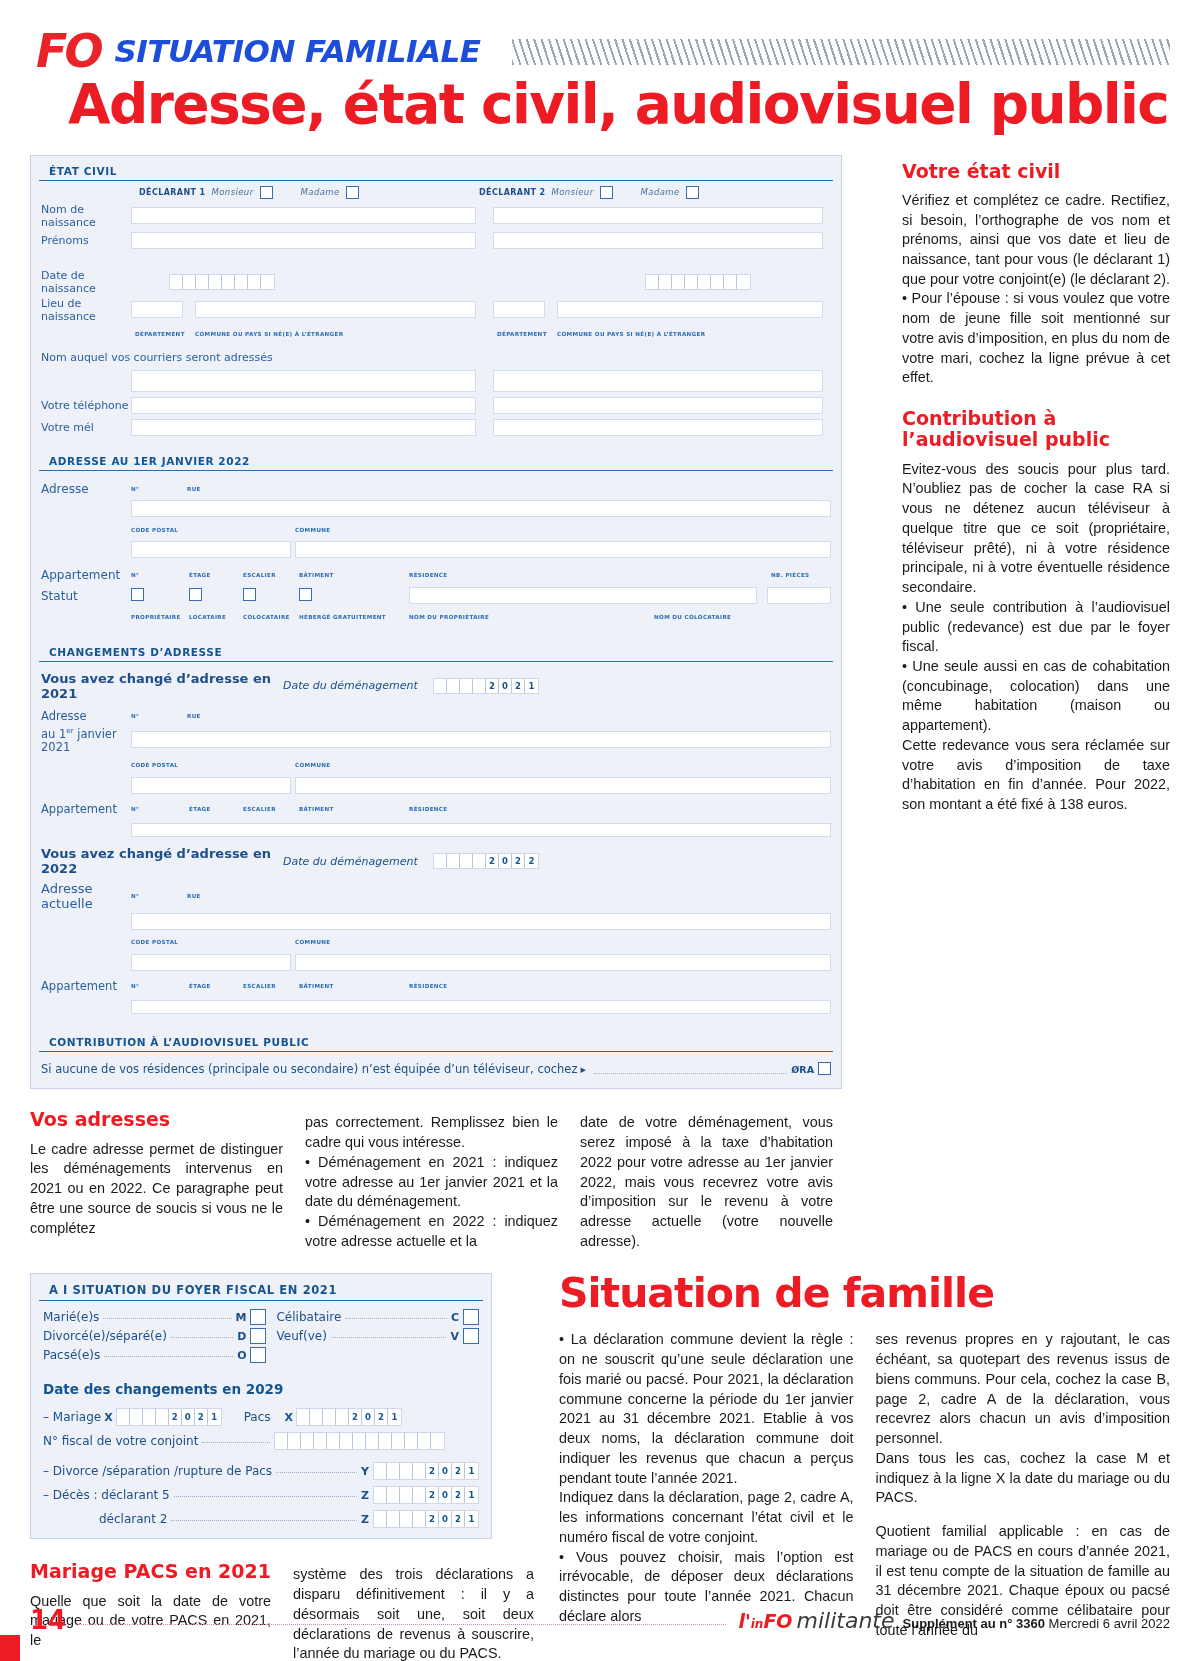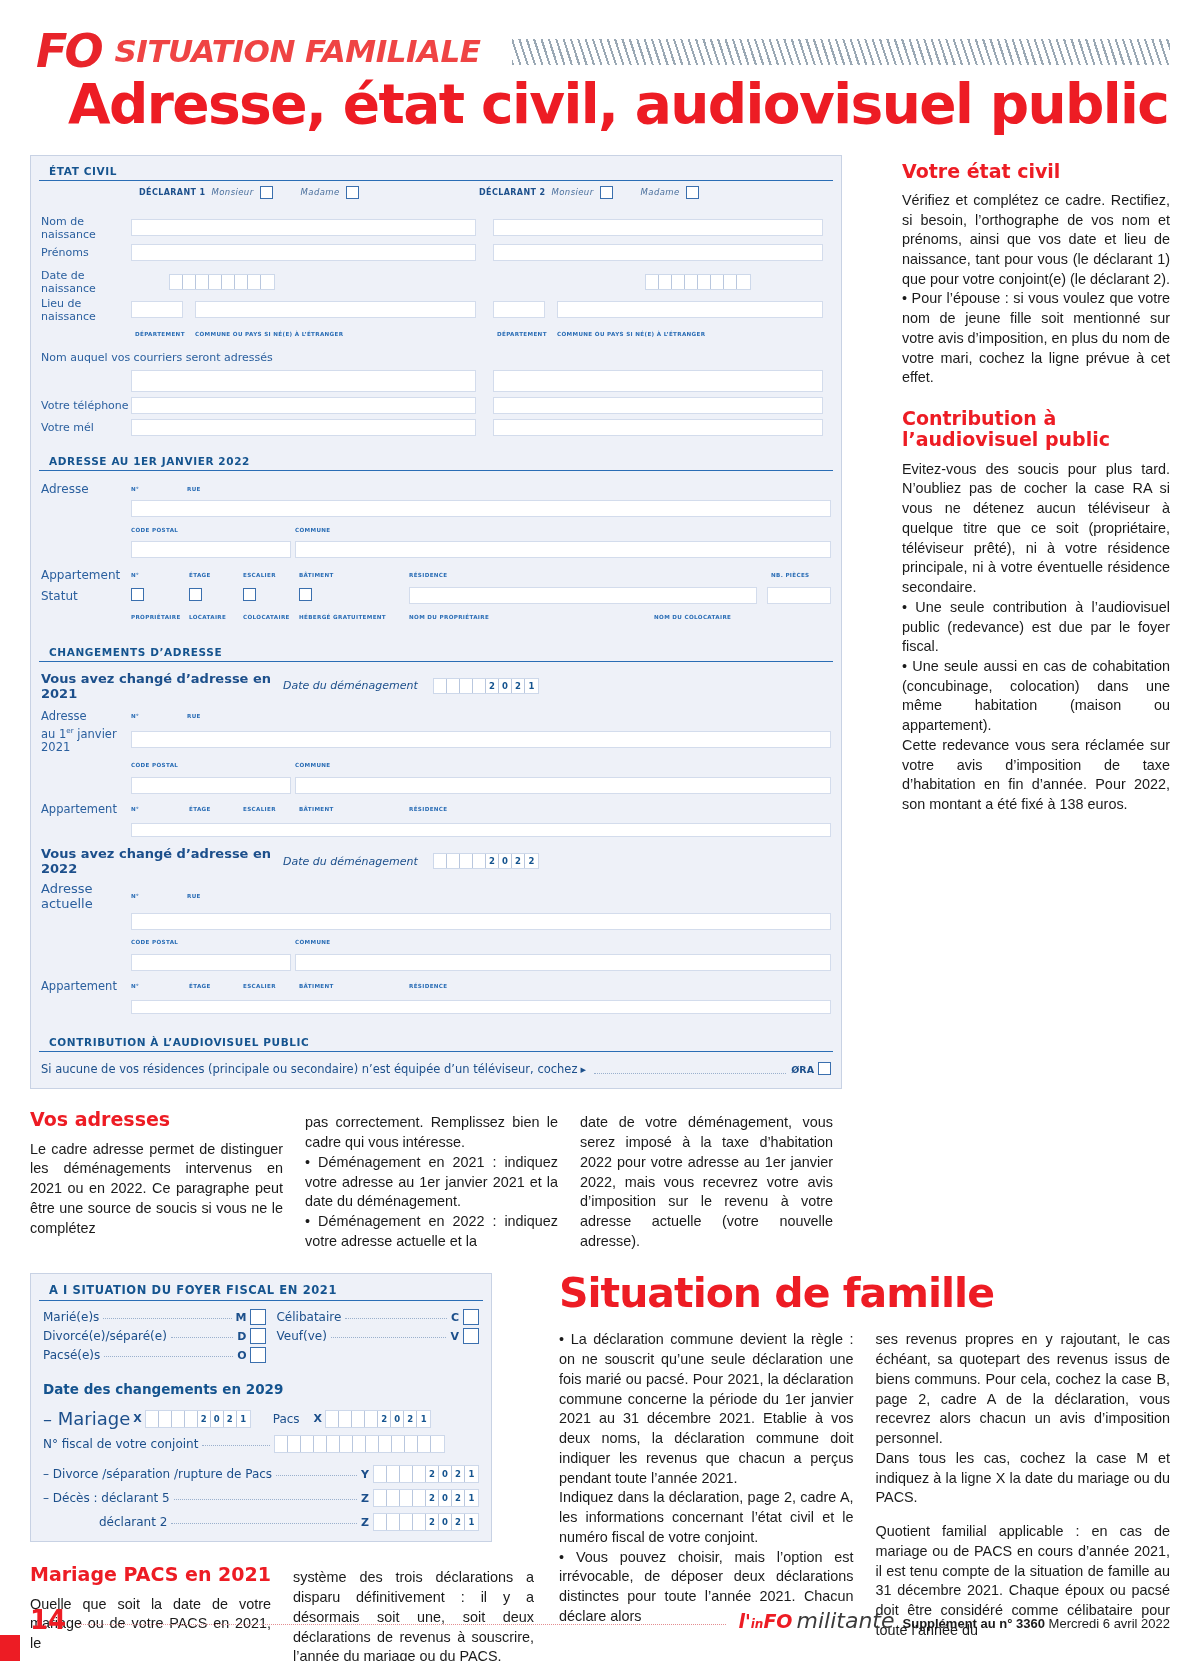--- a/index.html
+++ b/index.html
@@ -17,21 +17,21 @@
   
   .masthead { display:flex; align-items:center; gap:14px; padding-top:40px; height:62px; }
   .fo-logo {
     font-family:"DejaVu Sans", sans-serif;
     font-weight:bold; font-style:italic; font-size:46px;
     color:#e8242a; letter-spacing:-3px; line-height:1;
     padding-left:6px;
   }
   .section-kicker {
     font-weight:bold; font-style:italic; font-size:31px;
-    color:#ef4444; letter-spacing:-0.5px; white-space:nowrap;
+    color:#1d4ed8; letter-spacing:-0.5px; white-space:nowrap;
     font-family:"DejaVu Sans", sans-serif;
   }
   .hatch {
     flex:1; height:26px; margin-left:18px; margin-top:2px;
     background:repeating-linear-gradient(72deg,
       #9aa8b4 0px, #9aa8b4 2px, #ffffff 2px, #ffffff 7px);
   }
   .main-title {
     color:#ed1c24;
     font-family:"DejaVu Sans", sans-serif;
@@ -150,35 +150,35 @@
         </div>
         <div style="width:340px;" class="decl-head">
           <span>DÉCLARANT 2</span>
           <span class="ital">Monsieur</span>
           <span class="chk"></span>
           <span class="ital" style="margin-left:22px;">Madame</span>
           <span class="chk"></span>
         </div>
       </div>
 
-      <div class="frow" style="margin-top:16px;">
+      <div class="frow" style="margin-top:4px;">
         <div class="flabel">Nom de naissance</div>
         <div class="whitebox" style="width:345px;"></div>
         <div style="width:17px;"></div>
         <div class="whitebox" style="width:330px;"></div>
       </div>
 
       <div class="frow" style="margin-top:2px;">
         <div class="flabel">Prénoms</div>
         <div class="whitebox" style="width:345px;"></div>
         <div style="width:17px;"></div>
         <div class="whitebox" style="width:330px;"></div>
       </div>
 
-      <div class="frow" style="margin-top:6px;gap:38px;">
+      <div class="frow" style="margin-top:18px;gap:38px;">
         <div class="flabel">Date de naissance</div>
         <div class="cellgrid">
           <i></i>
             <i></i>
             <i></i>
             <i></i>
             <i></i>
             <i></i>
             <i></i>
             <i></i>
@@ -479,21 +479,21 @@
               <span class="dots"></span>
               <span class="code">V</span>
               <span class="chk" style="width:16px;height:16px;"></span>
             </div>
           </div>
         </div>
 
         <div style="padding:18px 12px 6px 12px; font-size:13.5px; font-weight:bold; color:#15548f;">Date des changements en 2029</div>
 
         <div style="display:flex; align-items:center; padding:5px 12px 0 12px;">
-          <span style="font-size:18px;">– Mariage</span>
+          <span style="font-size:12px;">– Mariage</span>
           <span style="font-size:11px; font-weight:bold; margin:0 3px;">X</span>
           <span class="cellgrid" style="height:18px;">
             <i style="line-height:17px;"></i>
               <i style="line-height:17px;"></i>
               <i style="line-height:17px;"></i>
               <i style="line-height:17px;"></i>
             <i style="line-height:17px;">2</i>
               <i style="line-height:17px;">0</i>
               <i style="line-height:17px;">2</i>
               <i style="line-height:17px;">1</i>

